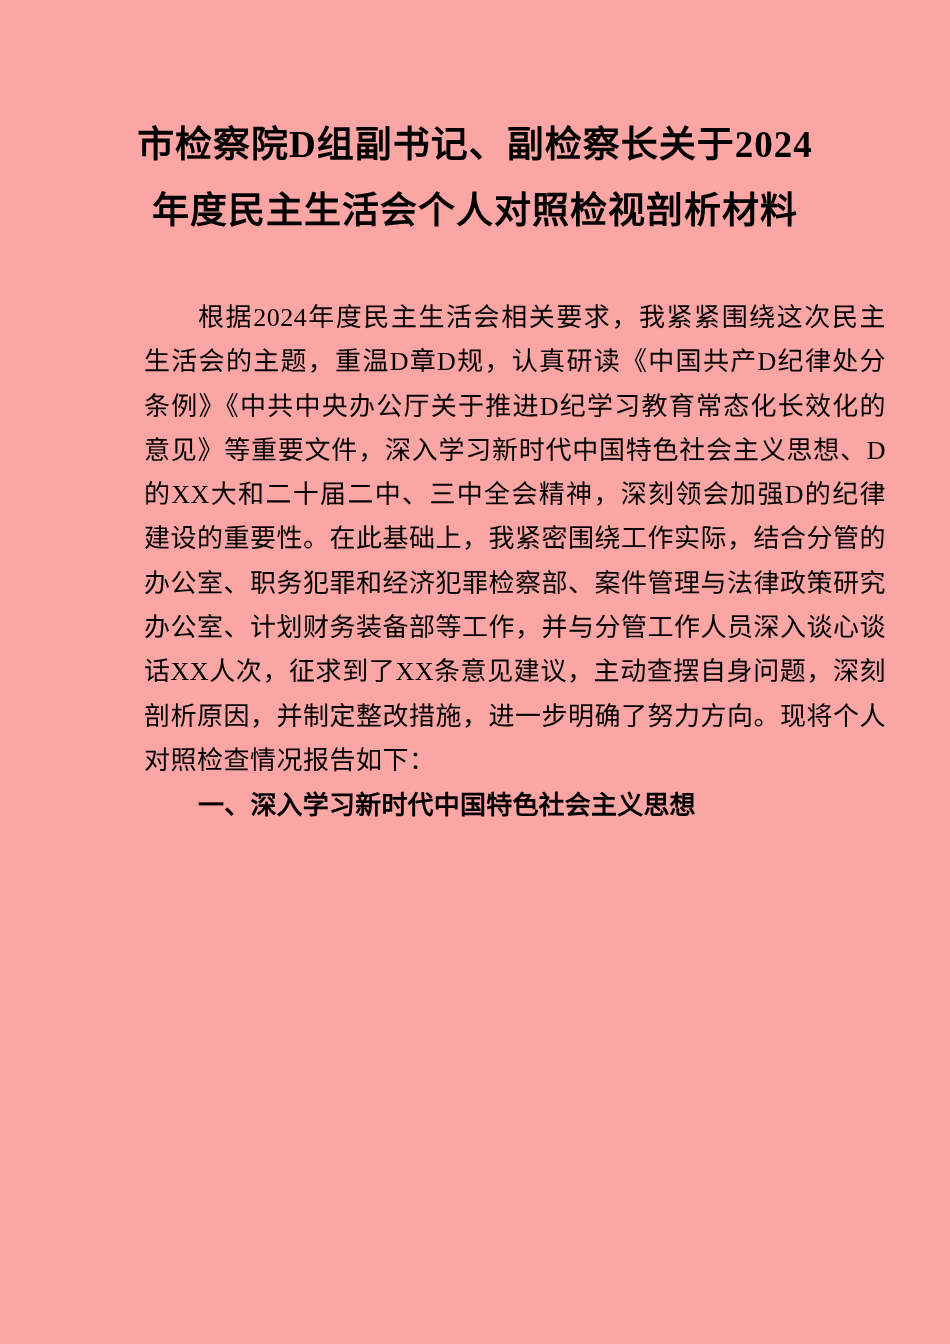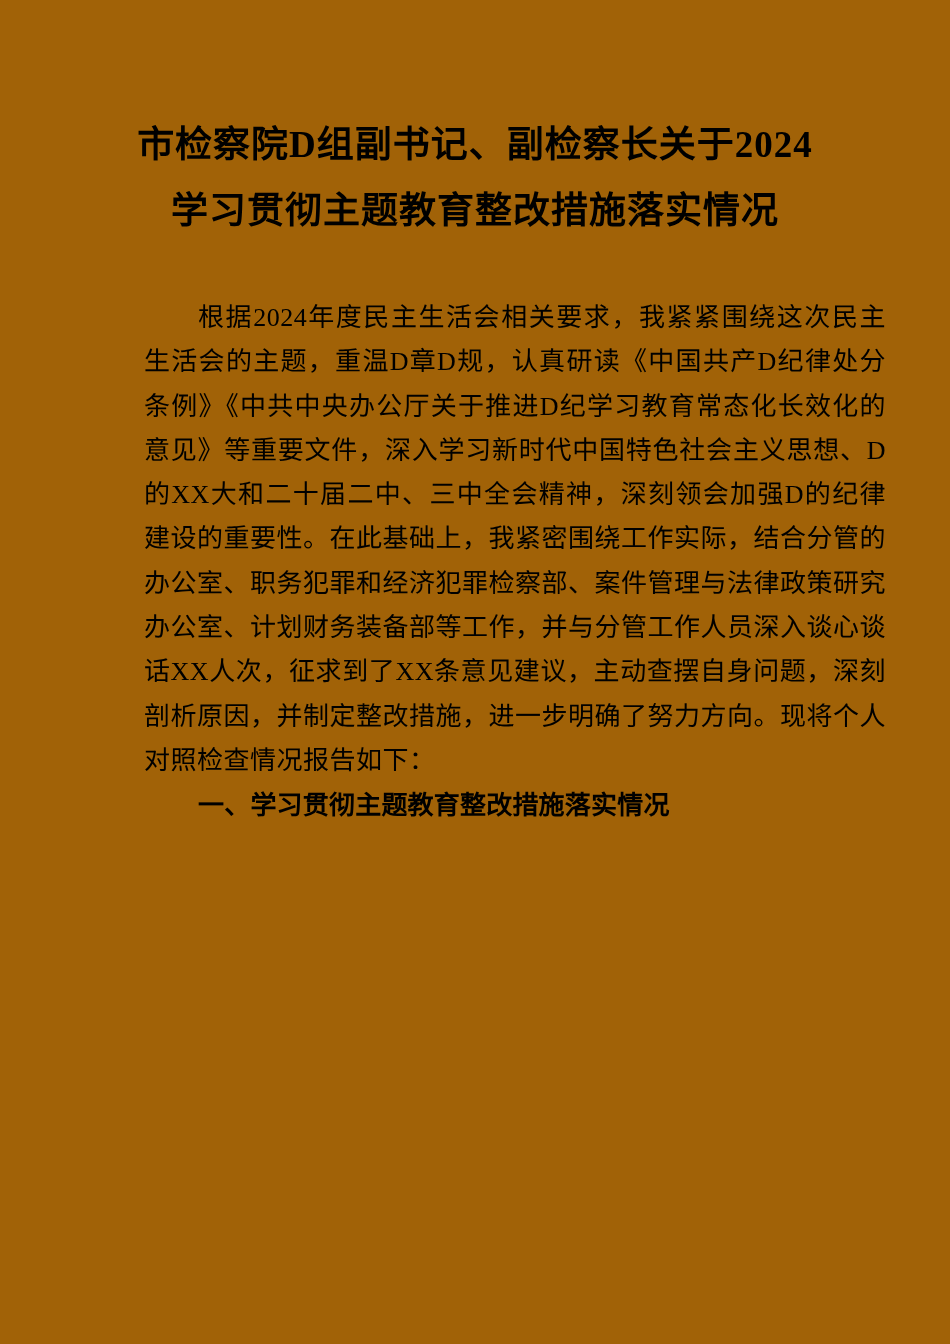--- a/index.html
+++ b/index.html
@@ -4,21 +4,21 @@
 <style>
   html, body {
     margin: 0;
     padding: 0;
     background: #ffffff;
   }
   .page {
     position: relative;
     width: 950px;
     height: 1344px;
-    background: #a16207;
+    background: #fca5a5;
     overflow: hidden;
     color: #000000;
   }
   .doc-title {
     margin: 0;
     padding-top: 112px;
     font-family: "Liberation Serif", "DejaVu Serif", serif;
     font-weight: 700;
     font-size: 37px;
     line-height: 66px;
@@ -53,21 +53,21 @@
     font-weight: 400;
   }
 </style>
 </head>
 <body>
 
 <div class="page">
 
   <h1 class="doc-title">
     <span class="title-line">市检察院D组副书记、副检察长关于2024</span>
-    <span class="title-line">学习贯彻主题教育整改措施落实情况</span>
+    <span class="title-line">年度民主生活会个人对照检视剖析材料</span>
   </h1>
 
   <div class="doc-body">
     <p class="para body-text">根据2024年度民主生活会相关要求，我紧紧围绕这次民主生活会的主题，重温D章D规，认真研读《中国共产D纪律处分条例》《中共中央办公厅关于推进D纪学习教育常态化长效化的意见》等重要文件，深入学习新时代中国特色社会主义思想、D的XX大和二十届二中、三中全会精神，深刻领会加强D的纪律建设的重要性。在此基础上，我紧密围绕工作实际，结合分管的办公室、职务犯罪和经济犯罪检察部、案件管理与法律政策研究办公室、计划财务装备部等工作，并与分管工作人员深入谈心谈话XX人次，征求到了XX条意见建议，主动查摆自身问题，深刻剖析原因，并制定整改措施，进一步明确了努力方向。现将个人对照检查情况报告如下：</p>
-    <p class="para heading-1">一、学习贯彻主题教育整改措施落实情况</p>
+    <p class="para heading-1">一、深入学习新时代中国特色社会主义思想</p>
   </div>
 
 </div>
 
 </body></html>

